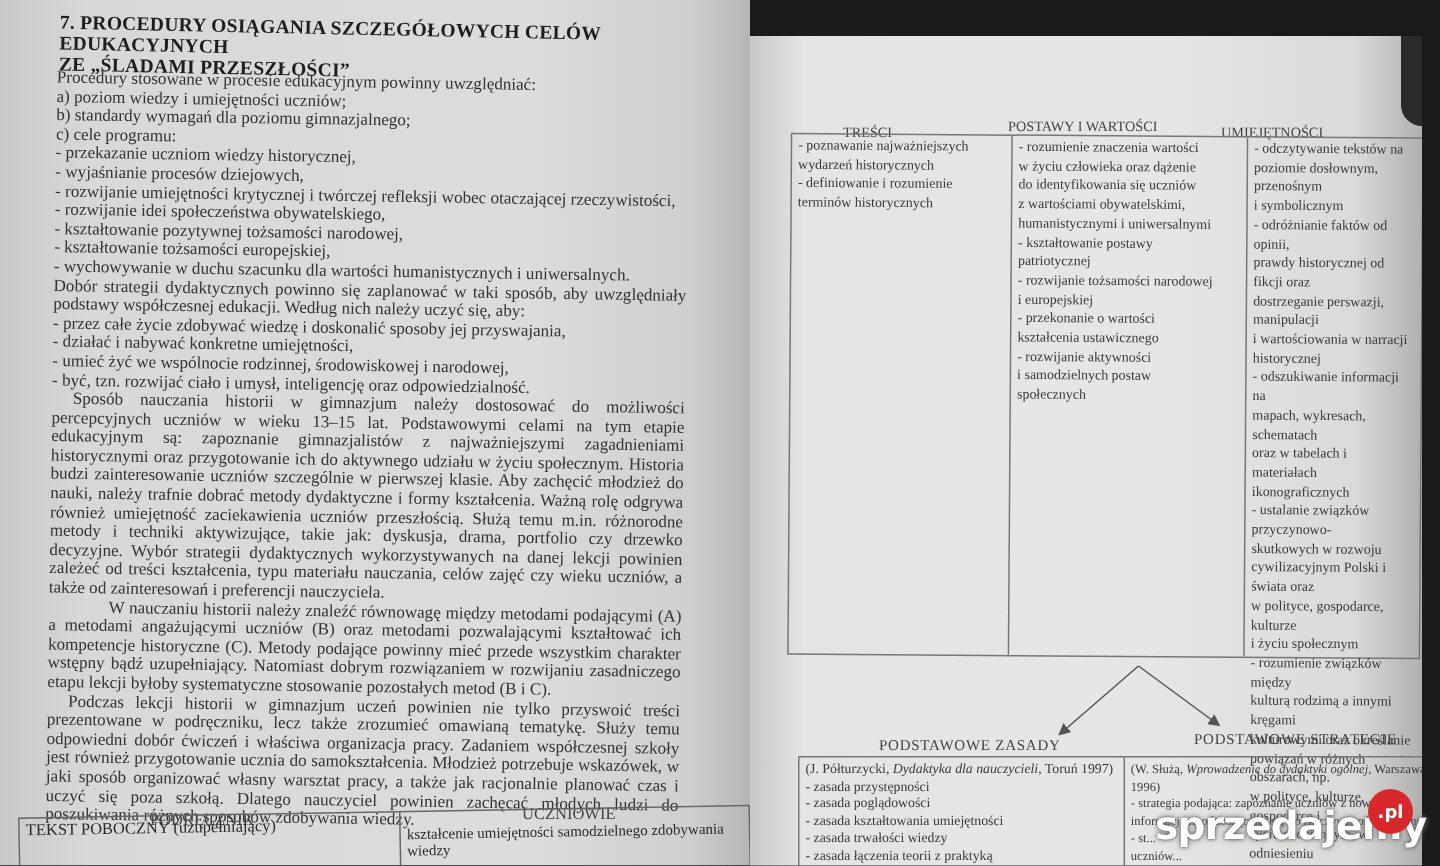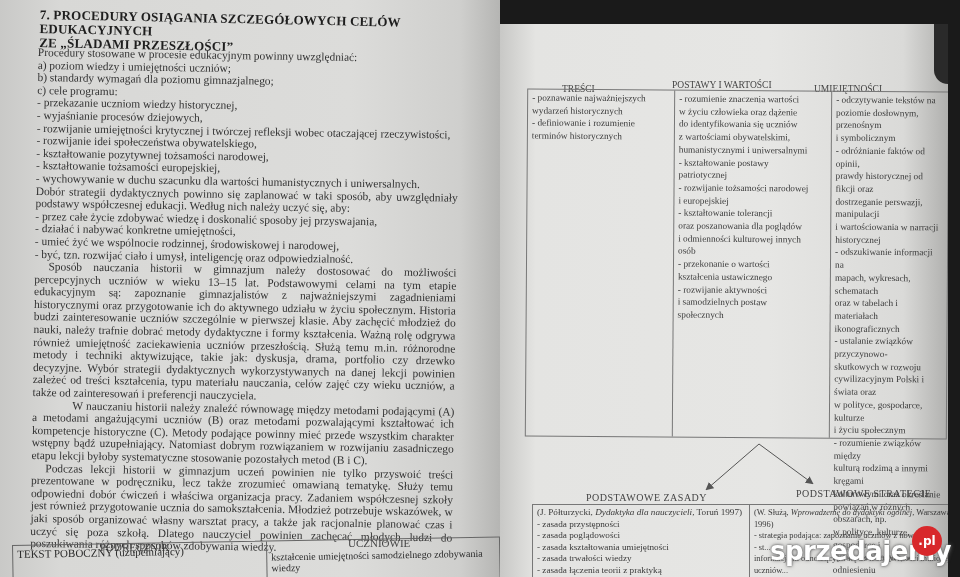--- a/index.html
+++ b/index.html
@@ -141,24 +141,20 @@
     <div class="col col2">
       <div>- rozumienie znaczenia wartości
 w życiu człowieka oraz dążenie
 do identyfikowania się uczniów
 z wartościami obywatelskimi,
 humanistycznymi i uniwersalnymi</div>
       <div>- kształtowanie postawy
 patriotycznej</div>
       <div>- rozwijanie tożsamości narodowej
 i europejskiej</div>
-      <div>- kształtowanie tolerancji
-oraz poszanowania dla poglądów
-i odmienności kulturowej innych
-osób</div>
       <div>- przekonanie o wartości
 kształcenia ustawicznego</div>
       <div>- rozwijanie aktywności
 i samodzielnych postaw
 społecznych</div>
     </div>
     <div class="col col3">
       <div>- odczytywanie tekstów na
 poziomie dosłownym, przenośnym
 i symbolicznym</div>
@@ -208,22 +204,22 @@
       <div>- zasada przystępności</div>
       <div>- zasada poglądowości</div>
       <div>- zasada kształtowania umiejętności</div>
       <div>- zasada trwałości wiedzy</div>
       <div>- zasada łączenia teorii z praktyką</div>
       <div>- zasada świadomego i aktywnego uczestnictwa</div>
     </div>
     <div class="lc lc2">
       <div style="white-space:normal"><span>(W. Służą, </span><i>Wprowadzenie do dydaktyki ogólnej</i><span>, Warszawa 1996)</span></div>
       <div>- strategia podająca: zapoznanie uczniów z nowymi</div>
+      <div>informacjami odnoszącymi się do rzeczywistości minionej</div>
       <div>- st...</div>
-      <div>informacjami odnoszącymi się do rzeczywistości minionej</div>
       <div>uczniów...</div>
       <div>- strategia oddziaływania na środowiskowej: łączenie wiedzy</div>
       <div>... się przez działanie, odkrywanie,</div>
     </div>
   </div>
 </div>
 
 <div class="watermark">sprzedajemy</div>
 <div class="wm-badge">.pl</div>
 

